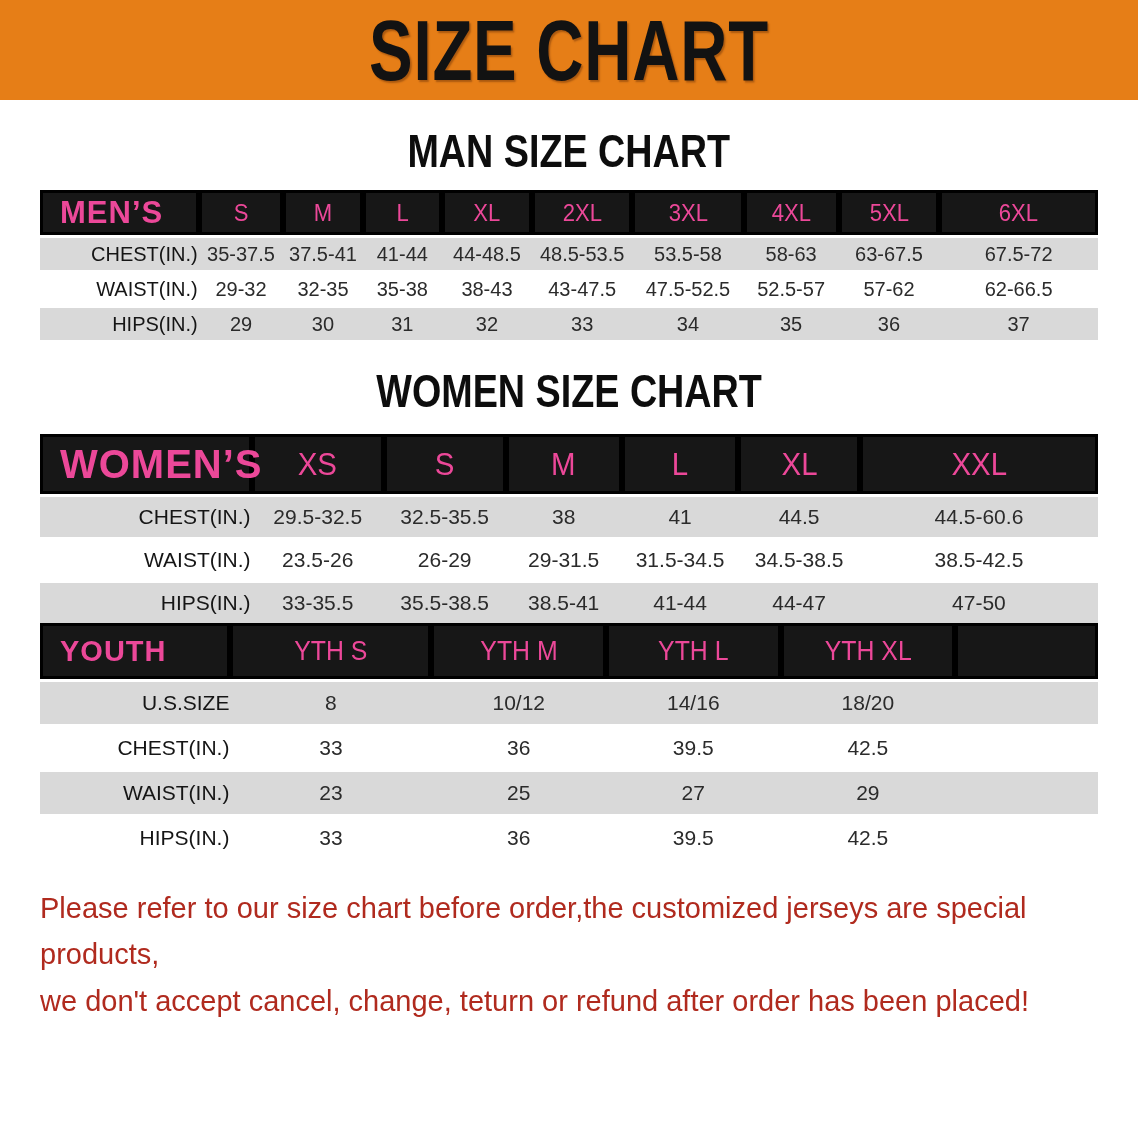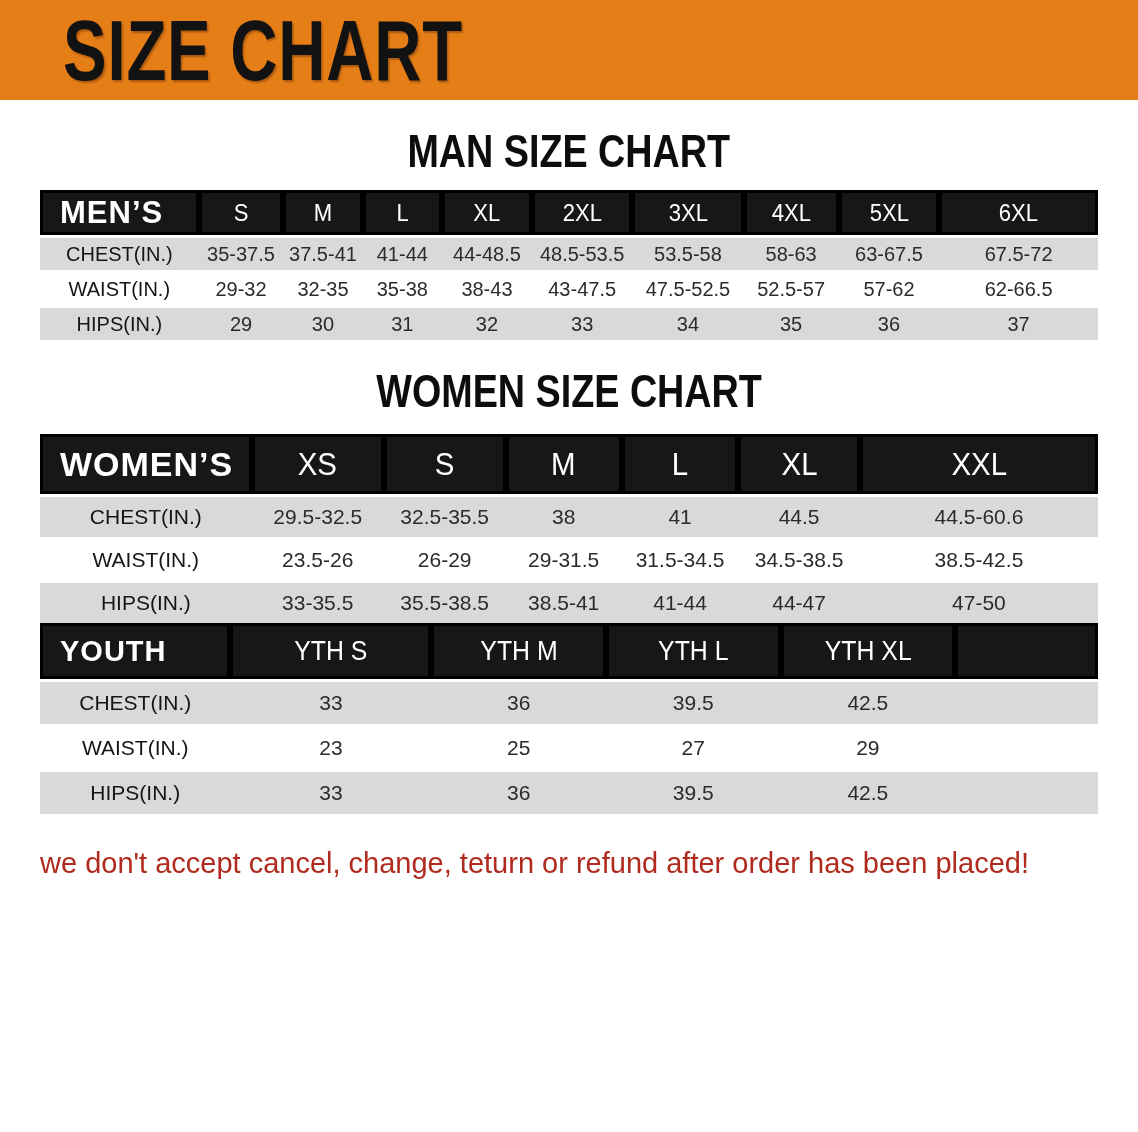--- a/index.html
+++ b/index.html
@@ -10,73 +10,73 @@
   }
   *{box-sizing:border-box;}
   html,body{margin:0;padding:0;}
   body{
     width:1138px;height:1132px;overflow:hidden;background:#fff;
     font-family:"Liberation Sans", sans-serif;color:#1e1e1e;
   }
   
   .banner{
     height:100px;background:var(--banner-bg);
-    display:flex;align-items:center;
+    display:flex;align-items:center;justify-content:center;
   }
   .banner-text{
     display:inline-block;font-size:86px;font-weight:bold;color:#121212;
     transform:scaleX(0.76);letter-spacing:1px;white-space:nowrap;
     text-shadow:2px 2px 2px rgba(60,20,0,0.35);
   }
   
   .section-heading{
     text-align:center;margin:0;font-weight:bold;color:#0d0d0d;
   }
   .section-heading .t{display:inline-block;transform:scaleX(0.82);white-space:nowrap;font-size:46px;}
   .sec-men .section-heading{margin:24px 0 12px;}
   .sec-women .section-heading{margin:24px 0 16px;}
   .sec-youth .section-heading{margin:52px 0 18px;}
   
   table.size-table{
     width:1058px;margin:0 auto;border-collapse:separate;border-spacing:0;
     table-layout:fixed;
   }
   table.size-table thead th{
-    background:var(--band);color:#ffffff;vertical-align:middle;
+    background:var(--band);color:#ec4899;vertical-align:middle;
     box-shadow:inset 0 0 0 3px #000;
   }
   th.corner{
     text-align:left;padding-left:20px;font-weight:bold;letter-spacing:1px;
   }
   th.sizecol{font-weight:normal;}
   th.sizecol .hx{display:inline-block;transform:scaleX(0.92);}
   tbody td{
     text-align:center;vertical-align:middle;color:#2b2b2b;
     border-top:3px solid #fff;
   }
   tbody tr:nth-child(odd) td{background:var(--stripe);}
   tbody tr:nth-child(even) td{background:#fff;}
-  td.rowlabel{color:#151515;}
+  td.rowlabel{color:#151515;text-align:right;}
   
   .men thead th{height:45px;font-size:24px;}
   .men th.corner{font-size:31px;}
   .men tbody td{height:35px;font-size:20px;}
   .men th:nth-child(1){width:15%}
   .men th:nth-child(2){width:8%}
   .men th:nth-child(3){width:7.5%}
   .men th:nth-child(4){width:7.5%}
   .men th:nth-child(5){width:8.5%}
   .men th:nth-child(6){width:9.5%}
   .men th:nth-child(7){width:10.5%}
   .men th:nth-child(8){width:9%}
   .men th:nth-child(9){width:9.5%}
   .men th:nth-child(10){width:15%}
   
   .women thead th{height:60px;font-size:32px;}
-  .women th.corner{font-size:34px;}
+  .women th.corner{font-size:40px;}
   .women tbody td{height:43px;font-size:21px;}
   .women th:nth-child(1){width:20%}
   .women th:nth-child(2){width:12.5%}
   .women th:nth-child(3){width:11.5%}
   .women th:nth-child(4){width:11%}
   .women th:nth-child(5){width:11%}
   .women th:nth-child(6){width:11.5%}
   .women th:nth-child(7){width:22.5%}
   
   .youth thead th{height:56px;font-size:27px;}
@@ -217,20 +217,28 @@
               <th class="corner">YOUTH</th>
               <th class="sizecol"><span class="hx">YTH S</span></th>
               <th class="sizecol"><span class="hx">YTH M</span></th>
               <th class="sizecol"><span class="hx">YTH L</span></th>
               <th class="sizecol"><span class="hx">YTH XL</span></th>
               <th class="sizecol"></th>
             </tr>
           </thead>
           <tbody>
             <tr>
+              <td class="rowlabel">U.S.SIZE</td>
+              <td>8</td>
+              <td>10/12</td>
+              <td>14/16</td>
+              <td>18/20</td>
+              <td></td>
+            </tr>
+            <tr>
               <td class="rowlabel">CHEST(IN.)</td>
               <td>33</td>
               <td>36</td>
               <td>39.5</td>
               <td>42.5</td>
               <td></td>
             </tr>
             <tr>
               <td class="rowlabel">WAIST(IN.)</td>
               <td>23</td>
@@ -247,16 +255,17 @@
               <td>42.5</td>
               <td></td>
             </tr>
           </tbody>
         </table>
     </section>
 
   </main>
 
   <footer class="note">
+    <p>Please refer to our size chart before order,the customized jerseys are special products,</p>
     <p>we don't accept cancel, change, teturn or refund after order has been placed!</p>
   </footer>
 
 </div>
 
 </body></html>

